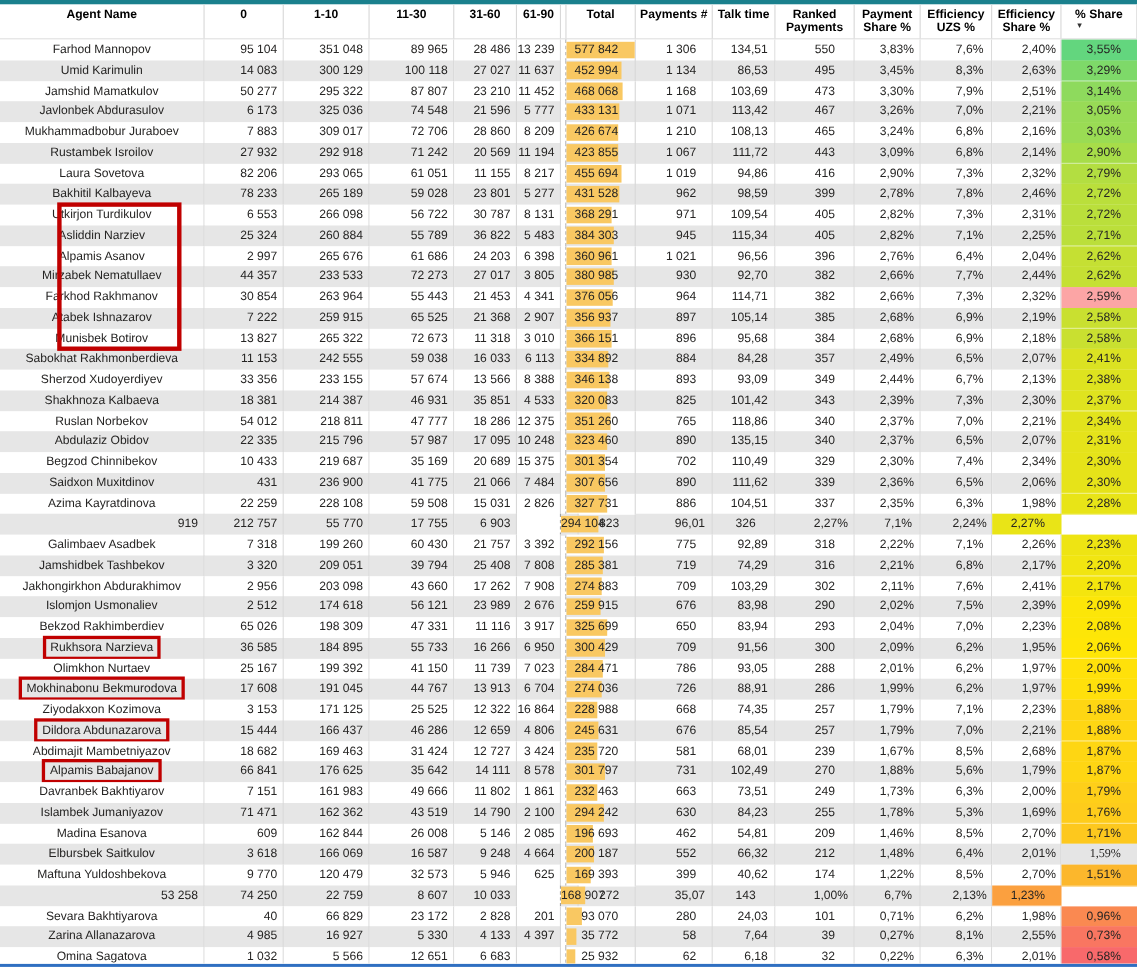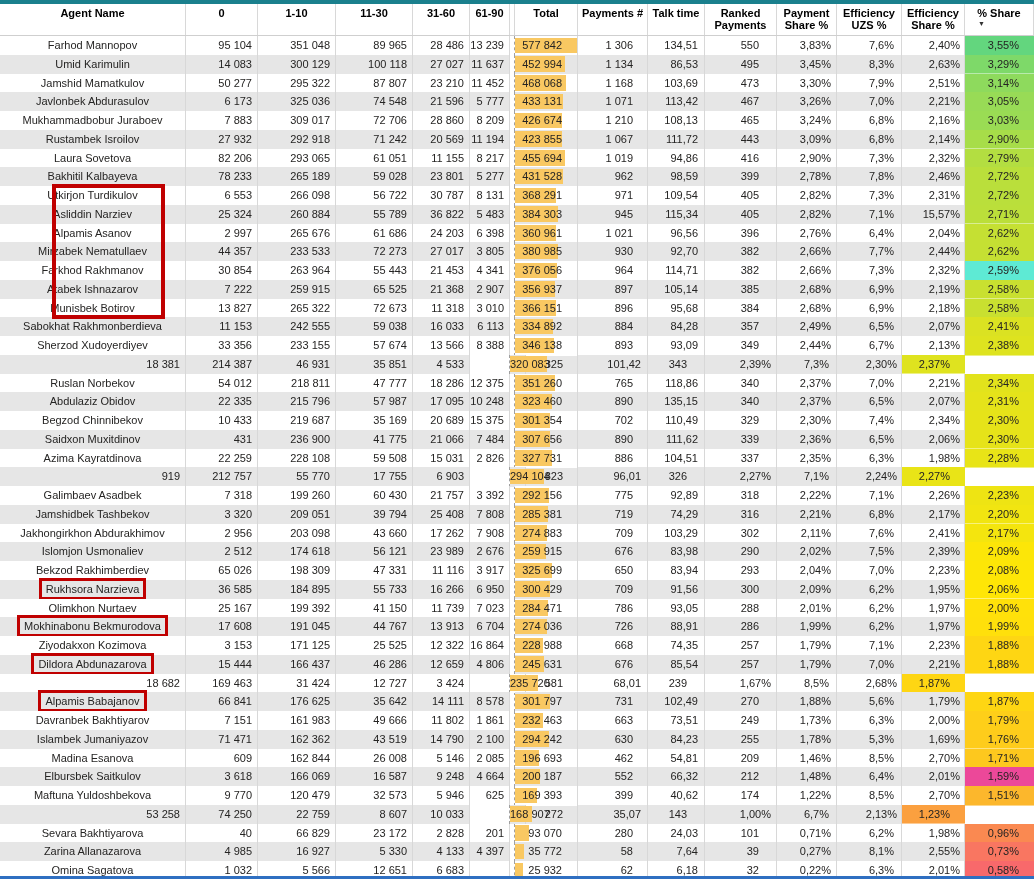--- a/index.html
+++ b/index.html
@@ -235,21 +235,21 @@
         <div class="cell c-b11">55 789</div>
         <div class="cell c-b31">36 822</div>
         <div class="cell c-b61">5 483</div>
         <div class="cell gapcell"></div>
         <div class="cell c-total"><div class="bar" style="width: 42.9px;"></div><span class="v">384 303</span></div>
         <div class="cell c-pay">945</div>
         <div class="cell c-talk">115,34</div>
         <div class="cell c-rank">405</div>
         <div class="cell c-ps">2,82%</div>
         <div class="cell c-eu">7,1%</div>
-        <div class="cell c-es">15,57%</div>
+        <div class="cell c-es">2,25%</div>
         <div class="cell c-sh" style="background: rgb(187, 223, 58);">2,71%</div>
       </div>
       <div class="grid-row row">
         <div class="cell name"><span>Alpamis Asanov</span></div>
         <div class="cell c-b0">2 997</div>
         <div class="cell c-b1">265 676</div>
         <div class="cell c-b11">61 686</div>
         <div class="cell c-b31">24 203</div>
         <div class="cell c-b61">6 398</div>
         <div class="cell gapcell"></div>
@@ -287,21 +287,21 @@
         <div class="cell c-b31">21 453</div>
         <div class="cell c-b61">4 341</div>
         <div class="cell gapcell"></div>
         <div class="cell c-total"><div class="bar" style="width: 42.1px;"></div><span class="v">376 056</span></div>
         <div class="cell c-pay">964</div>
         <div class="cell c-talk">114,71</div>
         <div class="cell c-rank">382</div>
         <div class="cell c-ps">2,66%</div>
         <div class="cell c-eu">7,3%</div>
         <div class="cell c-es">2,32%</div>
-        <div class="cell c-sh" style="background: #5eead4;">2,59%</div>
+        <div class="cell c-sh" style="background: #fca5a5;">2,59%</div>
       </div>
       <div class="grid-row row alt">
         <div class="cell name"><span>Atabek Ishnazarov</span></div>
         <div class="cell c-b0">7 222</div>
         <div class="cell c-b1">259 915</div>
         <div class="cell c-b11">65 525</div>
         <div class="cell c-b31">21 368</div>
         <div class="cell c-b61">2 907</div>
         <div class="cell gapcell"></div>
         <div class="cell c-total"><div class="bar" style="width: 40.2px;"></div><span class="v">356 937</span></div>
@@ -358,20 +358,21 @@
         <div class="cell c-total"><div class="bar" style="width: 39.1px;"></div><span class="v">346 138</span></div>
         <div class="cell c-pay">893</div>
         <div class="cell c-talk">93,09</div>
         <div class="cell c-rank">349</div>
         <div class="cell c-ps">2,44%</div>
         <div class="cell c-eu">6,7%</div>
         <div class="cell c-es">2,13%</div>
         <div class="cell c-sh" style="background: rgb(222, 227, 31);">2,38%</div>
       </div>
       <div class="grid-row row alt">
+        <div class="cell name"><span>Shakhnoza Kalbaeva</span></div>
         <div class="cell c-b0">18 381</div>
         <div class="cell c-b1">214 387</div>
         <div class="cell c-b11">46 931</div>
         <div class="cell c-b31">35 851</div>
         <div class="cell c-b61">4 533</div>
         <div class="cell gapcell"></div>
         <div class="cell c-total"><div class="bar" style="width: 36.6px;"></div><span class="v">320 083</span></div>
         <div class="cell c-pay">825</div>
         <div class="cell c-talk">101,42</div>
         <div class="cell c-rank">343</div>
@@ -645,20 +646,21 @@
         <div class="cell c-total"><div class="bar" style="width: 29.2px;"></div><span class="v">245 631</span></div>
         <div class="cell c-pay">676</div>
         <div class="cell c-talk">85,54</div>
         <div class="cell c-rank">257</div>
         <div class="cell c-ps">1,79%</div>
         <div class="cell c-eu">7,0%</div>
         <div class="cell c-es">2,21%</div>
         <div class="cell c-sh" style="background: rgb(254, 214, 19);">1,88%</div>
       </div>
       <div class="grid-row row">
+        <div class="cell name"><span>Abdimajit Mambetniyazov</span></div>
         <div class="cell c-b0">18 682</div>
         <div class="cell c-b1">169 463</div>
         <div class="cell c-b11">31 424</div>
         <div class="cell c-b31">12 727</div>
         <div class="cell c-b61">3 424</div>
         <div class="cell gapcell"></div>
         <div class="cell c-total"><div class="bar" style="width: 28.3px;"></div><span class="v">235 720</span></div>
         <div class="cell c-pay">581</div>
         <div class="cell c-talk">68,01</div>
         <div class="cell c-rank">239</div>
@@ -743,21 +745,21 @@
         <div class="cell c-b31">9 248</div>
         <div class="cell c-b61">4 664</div>
         <div class="cell gapcell"></div>
         <div class="cell c-total"><div class="bar" style="width: 24.7px;"></div><span class="v">200 187</span></div>
         <div class="cell c-pay">552</div>
         <div class="cell c-talk">66,32</div>
         <div class="cell c-rank">212</div>
         <div class="cell c-ps">1,48%</div>
         <div class="cell c-eu">6,4%</div>
         <div class="cell c-es">2,01%</div>
-        <div class="cell c-sh" style="background: #ec4899;">1,59%</div>
+        <div class="cell c-sh" style="background: #e5e5e5; font-family: Liberation Serif, serif;">1,59%</div>
       </div>
       <div class="grid-row row">
         <div class="cell name"><span>Maftuna Yuldoshbekova</span></div>
         <div class="cell c-b0">9 770</div>
         <div class="cell c-b1">120 479</div>
         <div class="cell c-b11">32 573</div>
         <div class="cell c-b31">5 946</div>
         <div class="cell c-b61">625</div>
         <div class="cell gapcell"></div>
         <div class="cell c-total"><div class="bar" style="width: 21.7px;"></div><span class="v">169 393</span></div>

